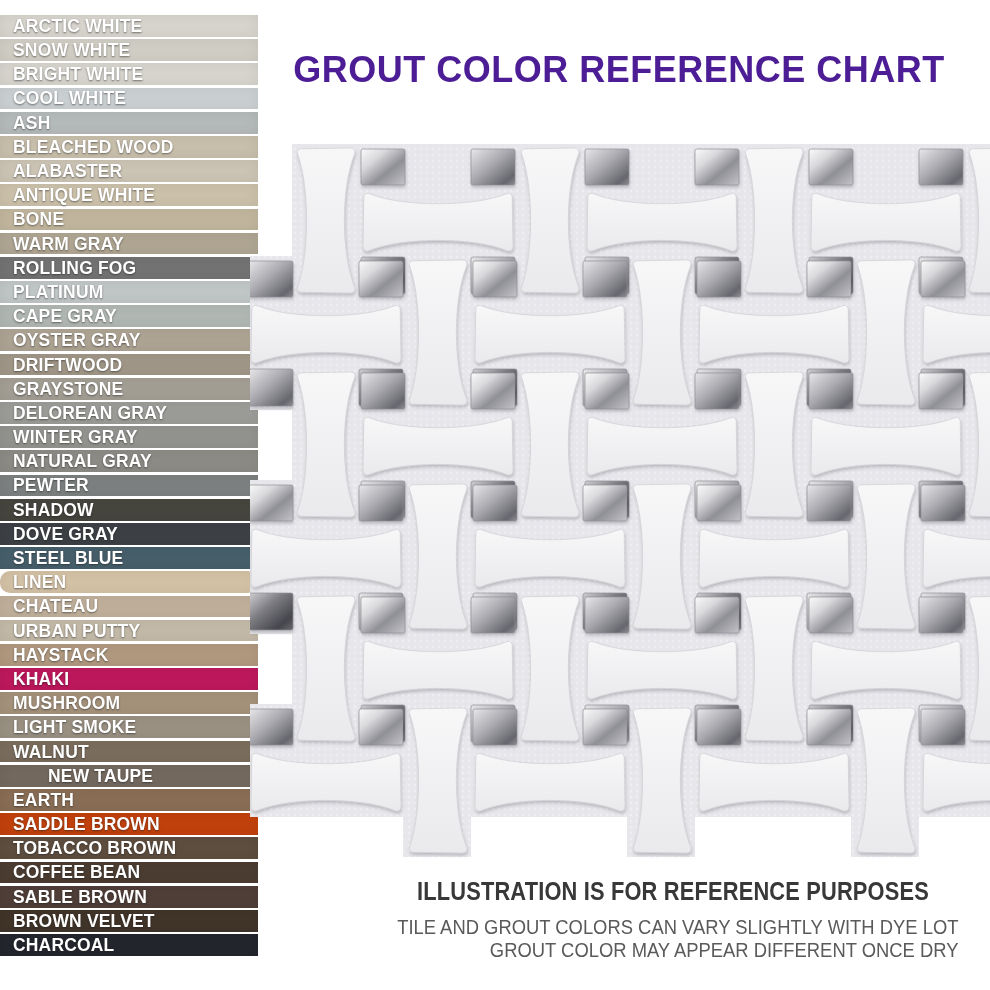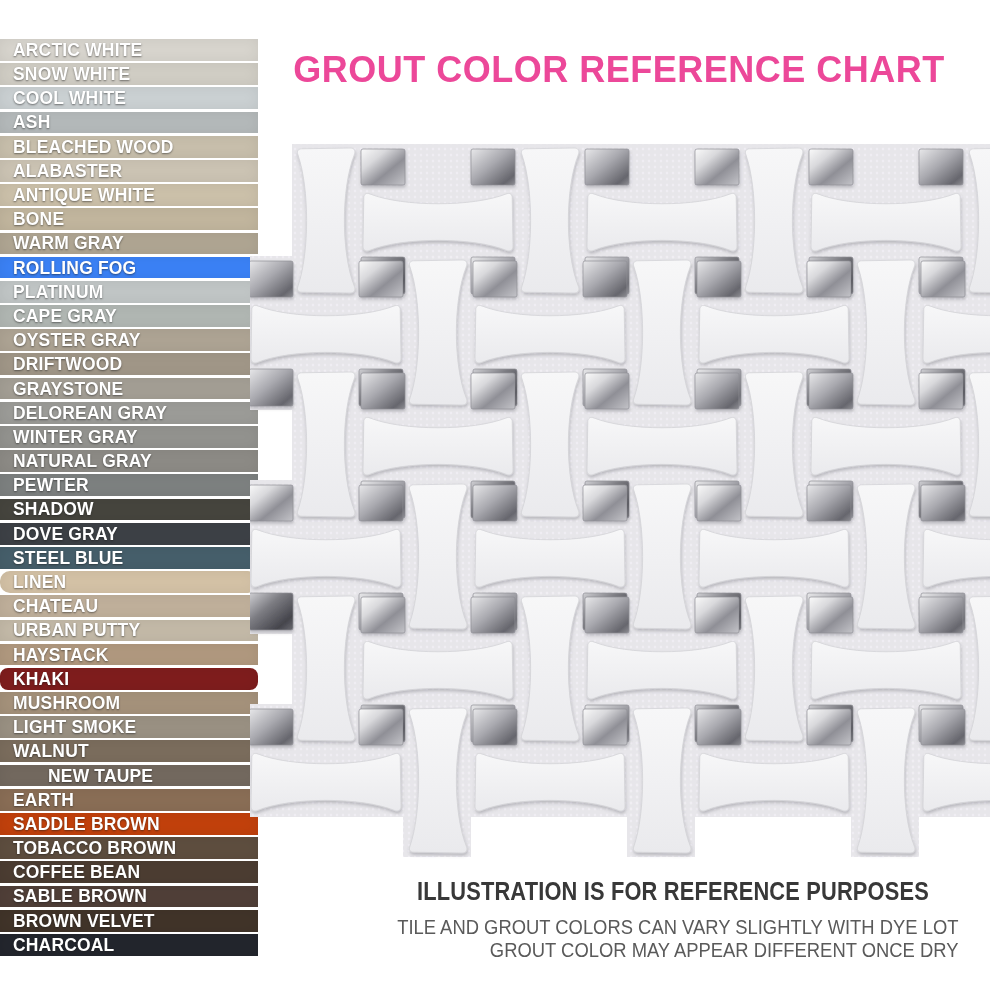--- a/index.html
+++ b/index.html
@@ -1,26 +1,26 @@
 <!DOCTYPE html>
 <html><head>
 <meta charset="utf-8">
 <style>
   html,body{margin:0;padding:0;background:#ffffff;}
   .canvas{position:relative;width:990px;height:990px;background:#ffffff;overflow:hidden;
           font-family:"Liberation Sans","DejaVu Sans",sans-serif;}
   
-  .swatch-col{position:absolute;left:0;top:15px;width:258px;display:flex;flex-direction:column;gap:2.4px;margin-top:24px;}
+  .swatch-col{position:absolute;left:0;top:15px;width:258px;display:flex;flex-direction:column;gap:2.4px;}
   .swatch{height:21.8px;display:flex;align-items:center;padding-left:13px;box-sizing:border-box;
           box-shadow:inset 0 0 14px rgba(0,0,0,0.07);}
   .swatch .label{color:#ffffff;font-weight:bold;font-size:18px;line-height:18px;letter-spacing:.2px;
           text-shadow:0 1px 2px rgba(30,30,30,.55);white-space:nowrap;transform:scaleX(.97);transform-origin:left center;}
   
   .title{position:absolute;left:250px;top:49px;width:738px;text-align:center;
-         font-size:36px;font-weight:bold;color:#ec4899;letter-spacing:.5px;white-space:nowrap;}
+         font-size:36px;font-weight:bold;color:#4c1d95;letter-spacing:.5px;white-space:nowrap;}
   
   .mosaic{position:absolute;left:250px;top:140px;width:740px;height:726px;}
   .bone{fill:url(#gT);stroke:#d3d3d7;stroke-width:.8;}
   .sq{stroke:#8f8f96;stroke-width:.7;}
   
   .footer{position:absolute;left:250px;top:876px;width:738px;text-align:right;color:#3b3b3b;}
   .footer .head{font-size:26px;font-weight:bold;letter-spacing:.2px;transform:scaleX(.84);transform-origin:center;
                 white-space:nowrap;margin:0 0 9px 0;color:#383838;}
   .footer .sub{font-size:20px;line-height:23px;color:#5a5a5a;transform:scaleX(.92);transform-origin:center;
                white-space:nowrap;margin:0;}
@@ -30,20 +30,23 @@
 
 <div class="canvas">
 
   <div class="swatch-col">
       <div class="swatch" style="background-color: rgb(216, 213, 206);">
       <span class="label">ARCTIC WHITE</span>
     </div>
       <div class="swatch" style="background-color: rgb(209, 206, 197);">
       <span class="label">SNOW WHITE</span>
     </div>
+      <div class="swatch" style="background-color: rgb(215, 213, 206);">
+      <span class="label">BRIGHT WHITE</span>
+    </div>
       <div class="swatch" style="background-color: rgb(203, 209, 211);">
       <span class="label">COOL WHITE</span>
     </div>
       <div class="swatch" style="background-color: rgb(181, 186, 187);">
       <span class="label">ASH</span>
     </div>
       <div class="swatch" style="background-color: rgb(200, 191, 172);">
       <span class="label">BLEACHED WOOD</span>
     </div>
       <div class="swatch" style="background-color: rgb(204, 196, 180);">
@@ -51,21 +54,21 @@
     </div>
       <div class="swatch" style="background-color: rgb(204, 193, 170);">
       <span class="label">ANTIQUE WHITE</span>
     </div>
       <div class="swatch" style="background-color: rgb(194, 182, 158);">
       <span class="label">BONE</span>
     </div>
       <div class="swatch" style="background-color: rgb(176, 166, 147);">
       <span class="label">WARM GRAY</span>
     </div>
-      <div class="swatch" style="background-color: #3b82f6; align-items: center;">
+      <div class="swatch" style="background-color: #737373; align-items: center;">
       <span class="label">ROLLING FOG</span>
     </div>
       <div class="swatch" style="background-color: rgb(193, 198, 198);">
       <span class="label">PLATINUM</span>
     </div>
       <div class="swatch" style="background-color: rgb(177, 183, 179);">
       <span class="label">CAPE GRAY</span>
     </div>
       <div class="swatch" style="background-color: rgb(174, 164, 148);">
       <span class="label">OYSTER GRAY</span>
@@ -102,21 +105,21 @@
     </div>
       <div class="swatch" style="background-color: rgb(192, 176, 155);">
       <span class="label">CHATEAU</span>
     </div>
       <div class="swatch" style="background-color: rgb(196, 186, 168);">
       <span class="label">URBAN PUTTY</span>
     </div>
       <div class="swatch" style="background-color: rgb(177, 153, 127);">
       <span class="label">HAYSTACK</span>
     </div>
-      <div class="swatch" style="background-color: #7f1d1d; border-radius: 8px;">
+      <div class="swatch" style="background-color: #be185d;">
       <span class="label">KHAKI</span>
     </div>
       <div class="swatch" style="background-color: rgb(165, 146, 123);">
       <span class="label">MUSHROOM</span>
     </div>
       <div class="swatch" style="background-color: rgb(154, 145, 131);">
       <span class="label">LIGHT SMOKE</span>
     </div>
       <div class="swatch" style="background-color: rgb(123, 109, 93);">
       <span class="label">WALNUT</span>

